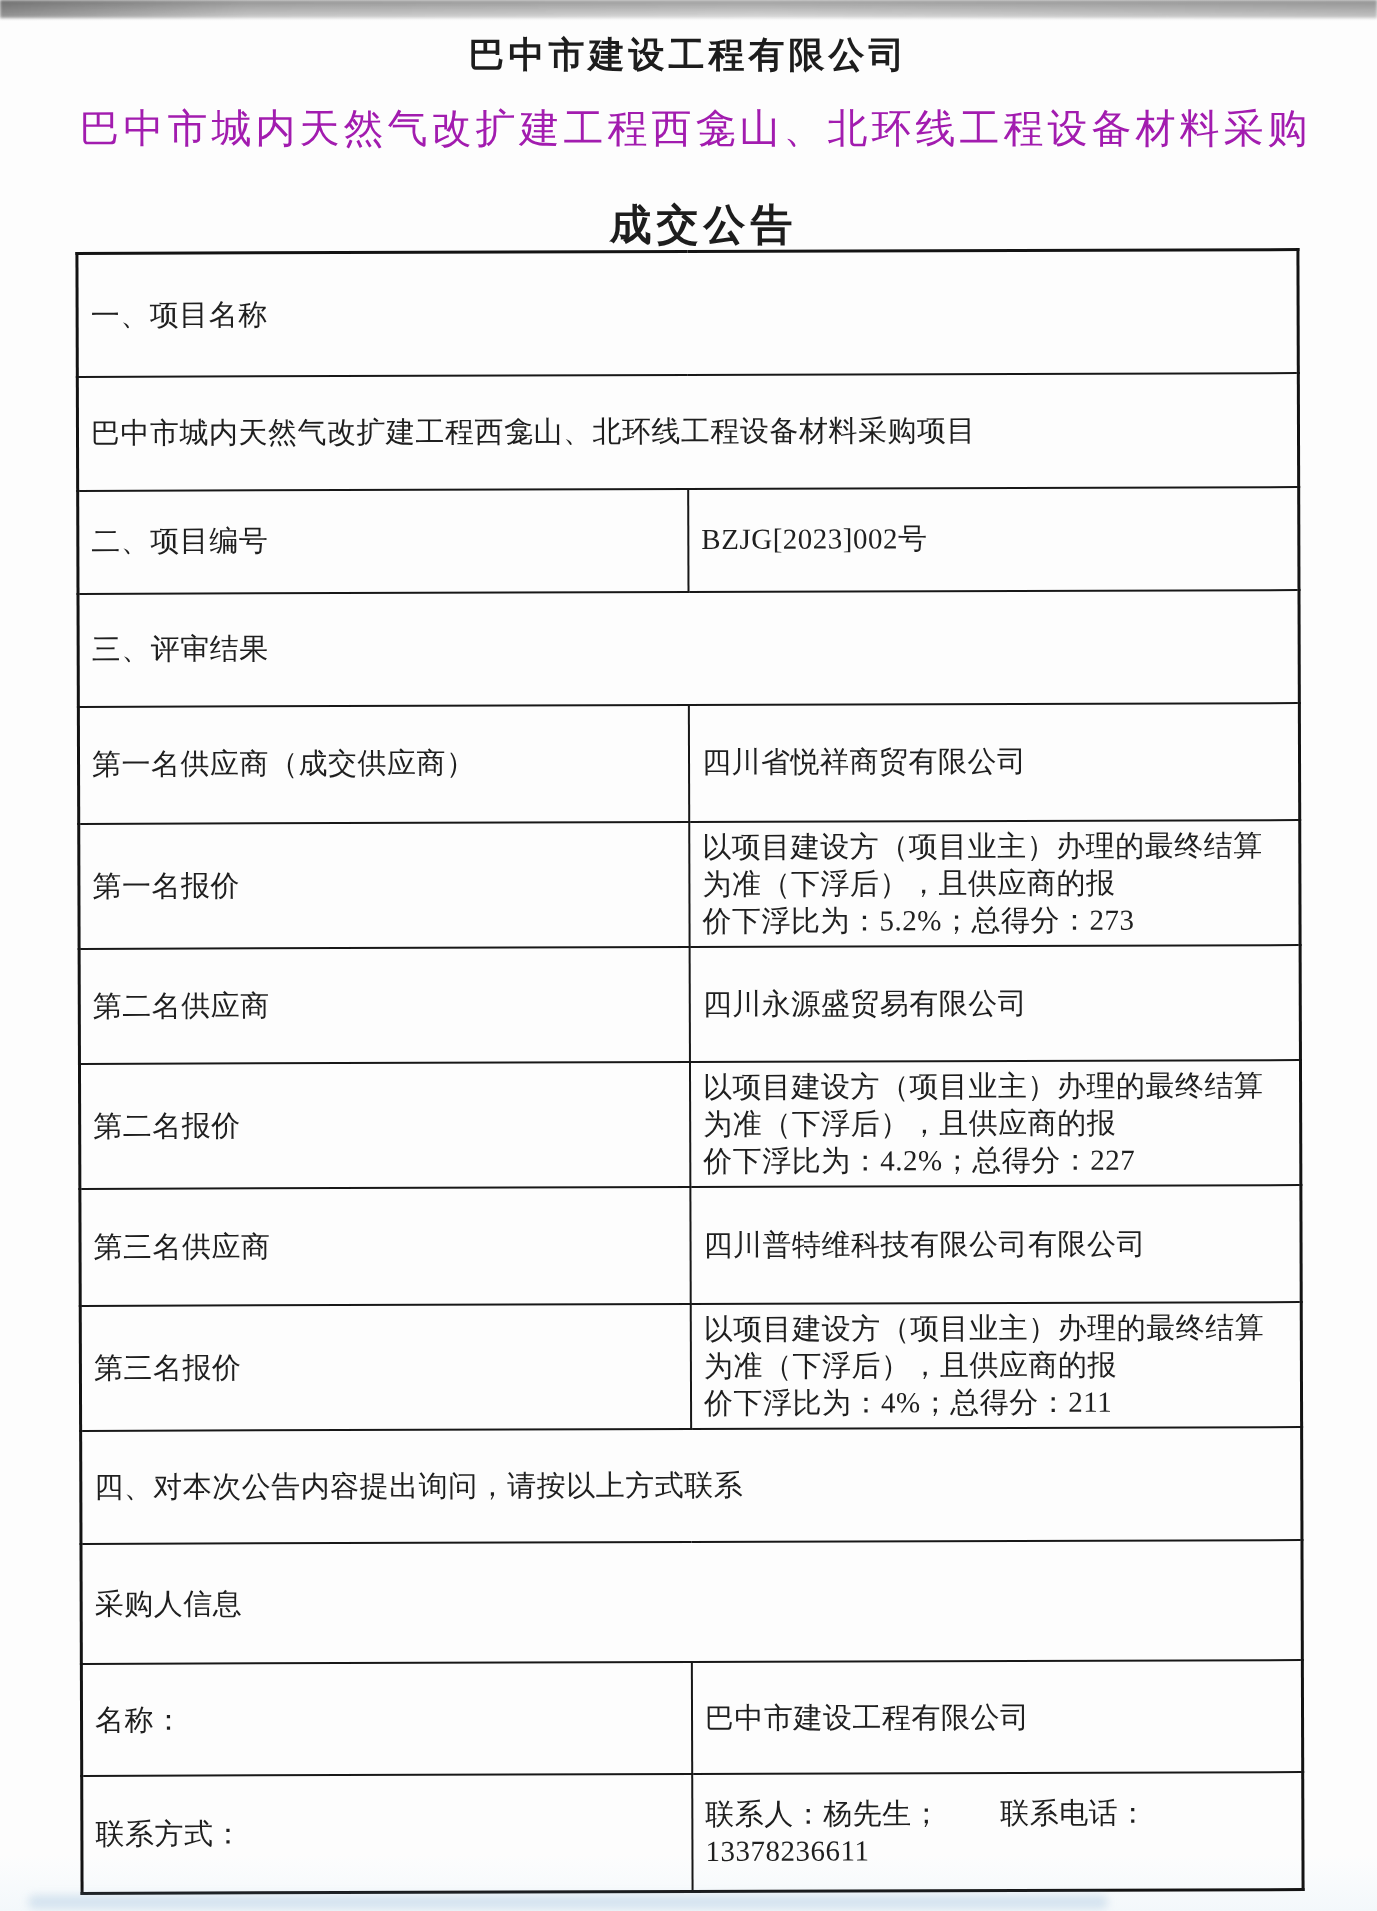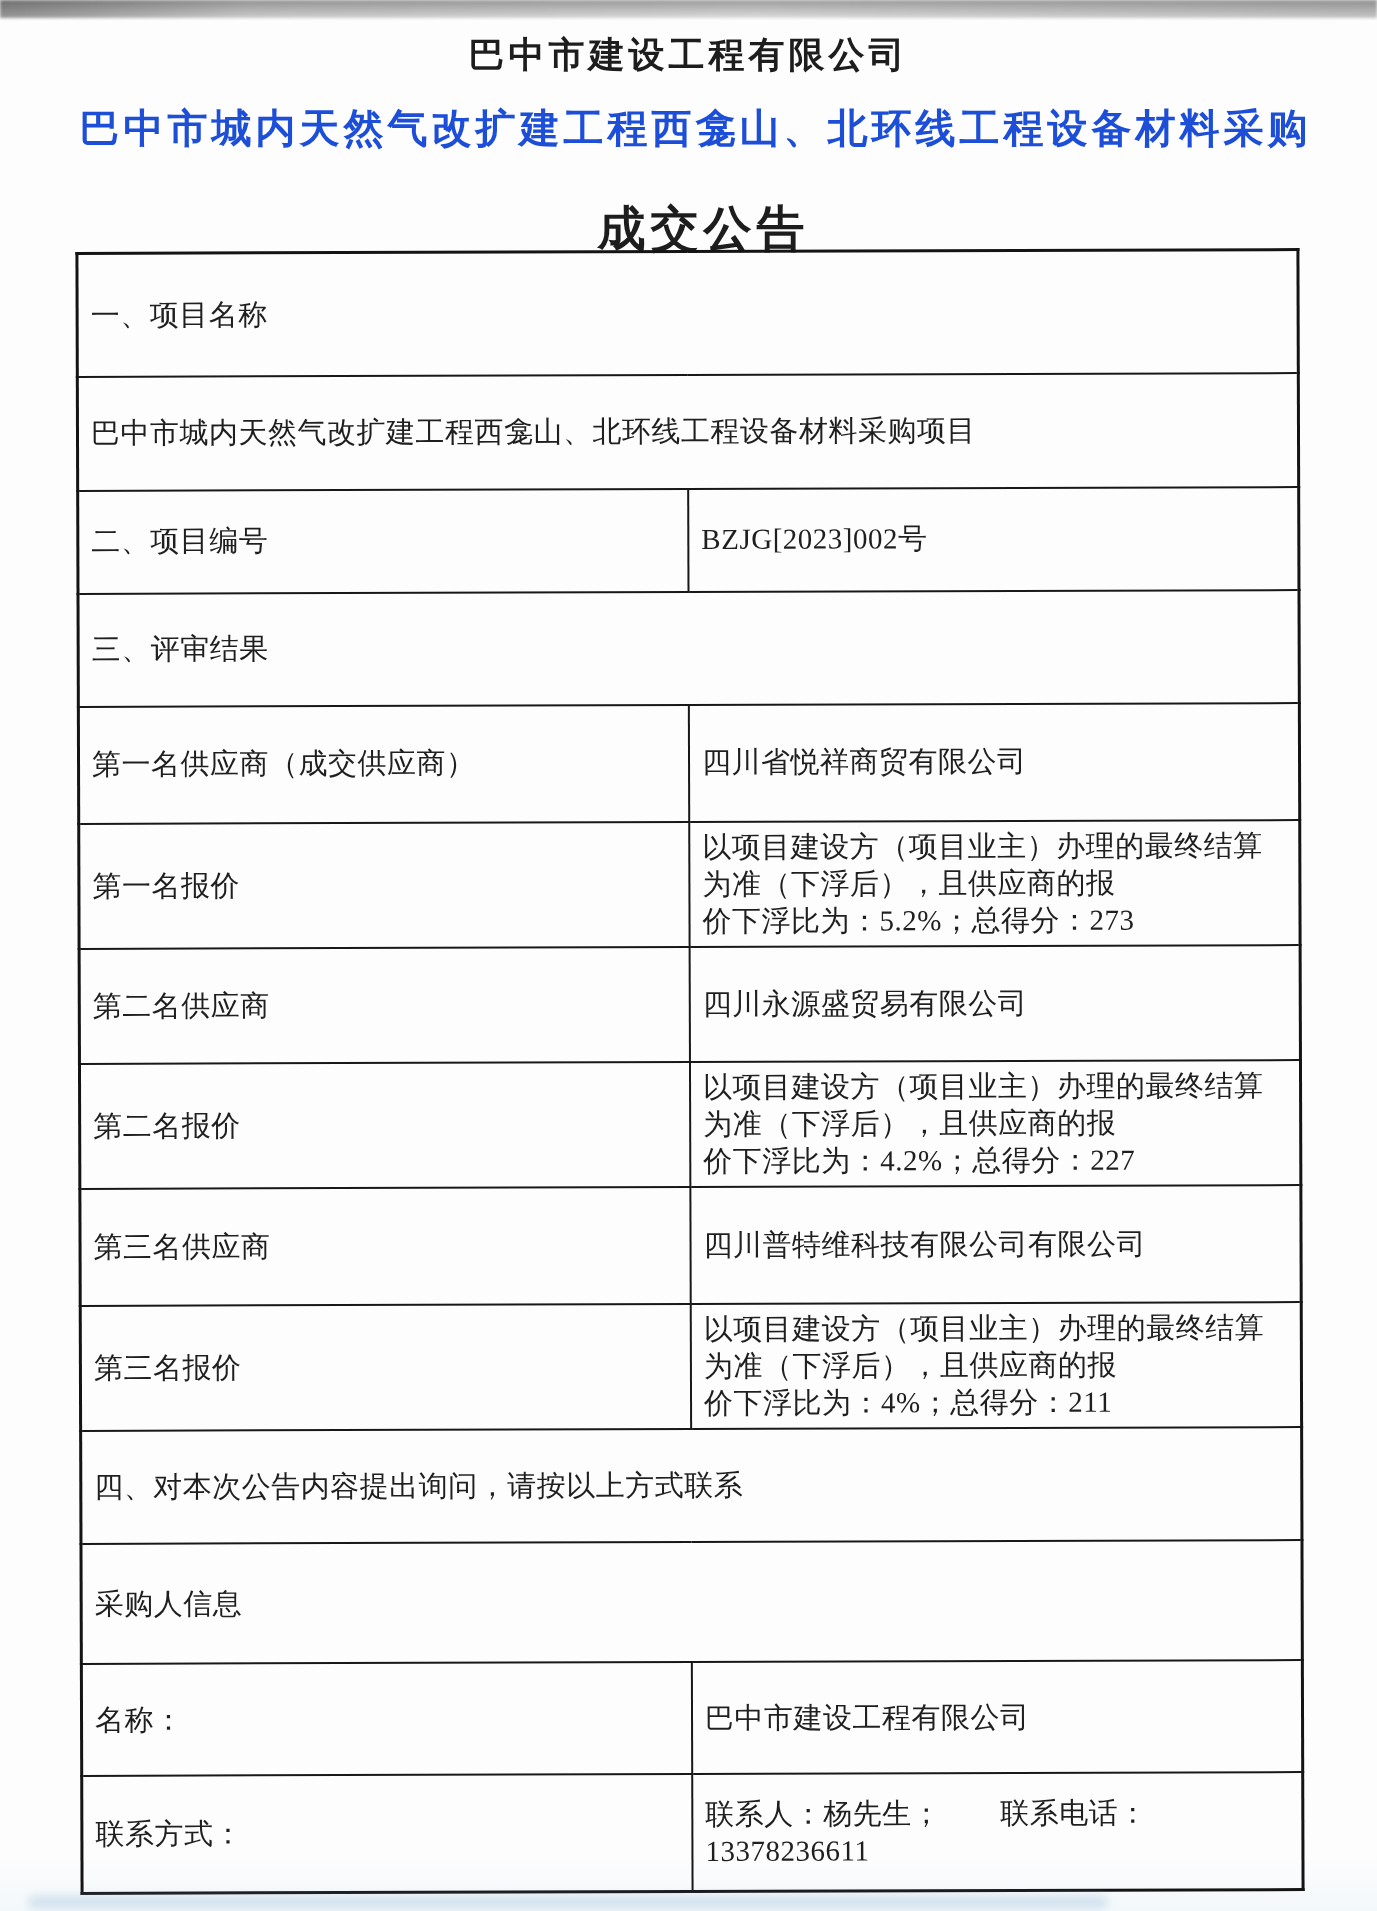--- a/index.html
+++ b/index.html
@@ -45,28 +45,28 @@
     margin: 0;
     font-size: 36px;
     font-weight: bold;
     letter-spacing: 4px;
     line-height: 1.2;
     color: #1d1d1d;
   }
   .t2 {
     margin: 28px 0 0 14px;
     font-size: 40px;
-    font-weight: bold;
+    font-weight: normal;
     letter-spacing: 4px;
     line-height: 1.2;
-    color: #1d4ed8;
+    color: #a21caf;
   }
   .t3 {
     margin: 48px 0 0 30px;
-    font-size: 48px;
+    font-size: 42px;
     font-weight: bold;
     letter-spacing: 5px;
     line-height: 1.15;
     color: #1d1d1d;
   }
   
   .tbl-wrap {
     position: absolute;
     top: 250px;
     left: 78px;

